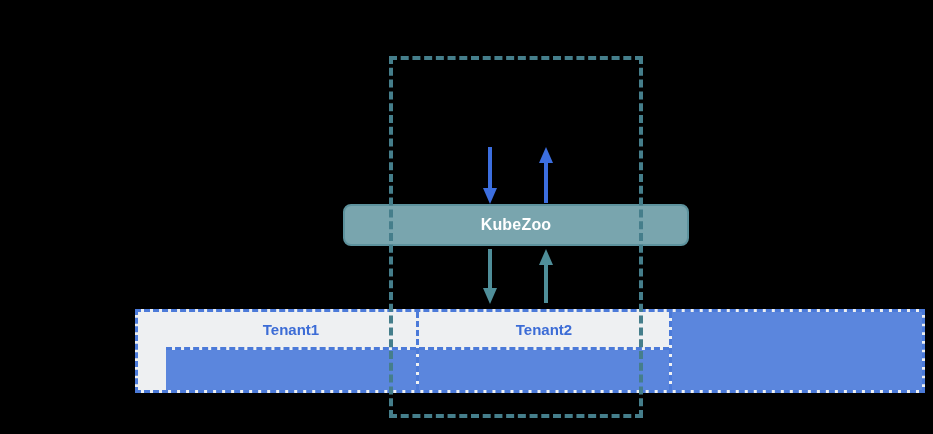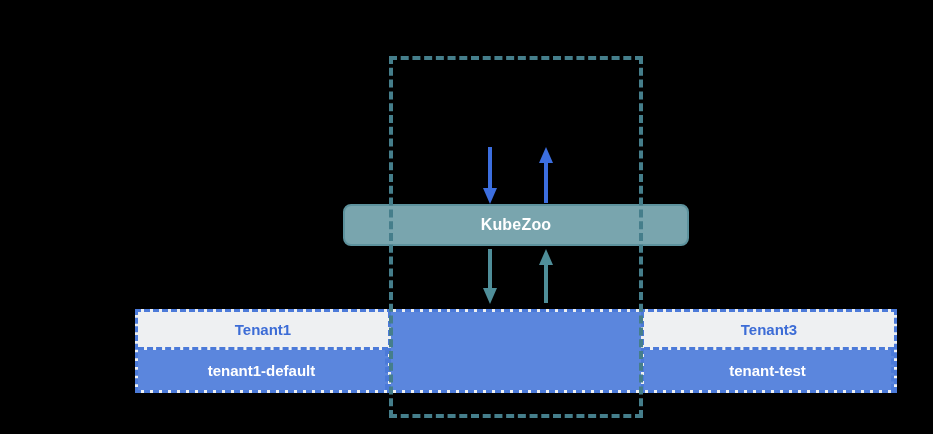--- a/index.html
+++ b/index.html
@@ -56,20 +56,21 @@
   .arrow-teal-up{left:537px;top:249px;}
   
   .tenant-table{
     position:absolute;
     left:135px;top:309px;
     width:756px;height:78px;
     border:3px dashed var(--table-dash);
     display:flex;
     z-index:1;
     background:var(--tenant-header-bg);
+    padding-left:28px;
   }
   .tenant-section{
     flex:1 1 0;
     display:flex;flex-direction:column;
     min-width:0;
   }
   .tenant-section:not(:last-child){
     border-right:3px dashed var(--table-dash);
   }
   .tenant-header{
@@ -121,33 +122,31 @@
   <svg class="arrow arrow-teal-up" width="18" height="55" viewBox="0 0 18 55">
     <polygon points="9,0 2,16 16,16" fill="#4f8e99"></polygon>
     <line x1="9" y1="14" x2="9" y2="54" stroke="#4f8e99" stroke-width="4"></line>
   </svg>
 
   <div class="tenant-table">
 
     <div class="tenant-section">
       <div class="tenant-header">Tenant1</div>
       <div class="tenant-row">
-        <div class="ns-cell">tenant1-default</div>
+      </div>
+    </div>
+
+    <div class="tenant-section">
+      <div class="tenant-header">Tenant2</div>
+      <div class="tenant-row">
       </div>
     </div>
 
     <div class="tenant-section">
       <div class="tenant-row">
-      </div>
-    </div>
-
-    <div class="tenant-section">
-      <div class="tenant-header">Tenant3</div>
-      <div class="tenant-row">
-        <div class="ns-cell">tenant-test</div>
       </div>
     </div>
 
   </div>
 
   <div class="boundary"></div>
 
 </div>
 
 </body></html>

